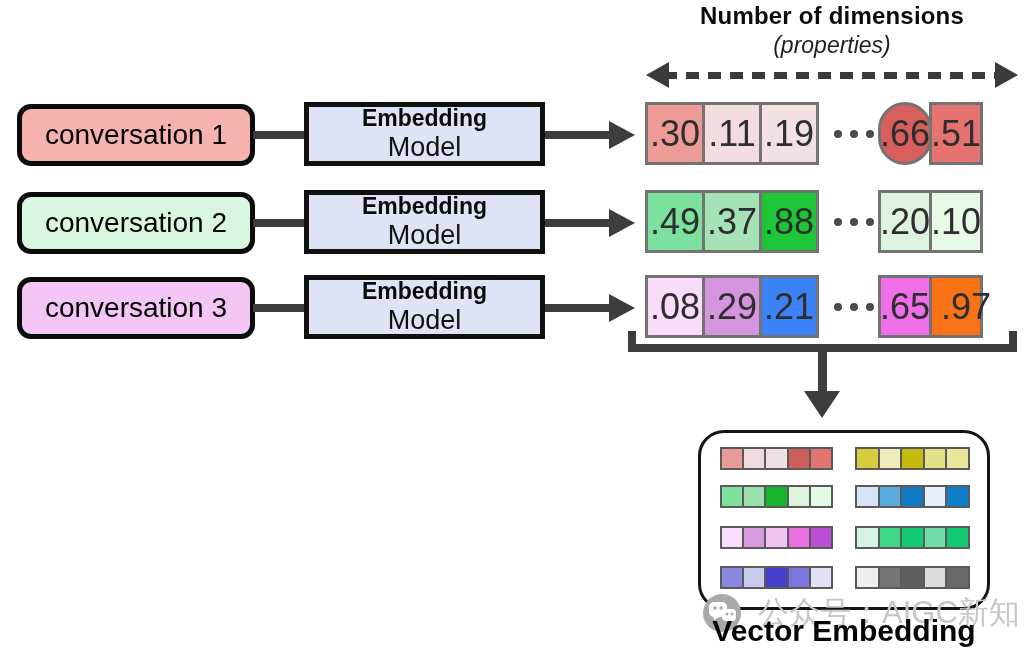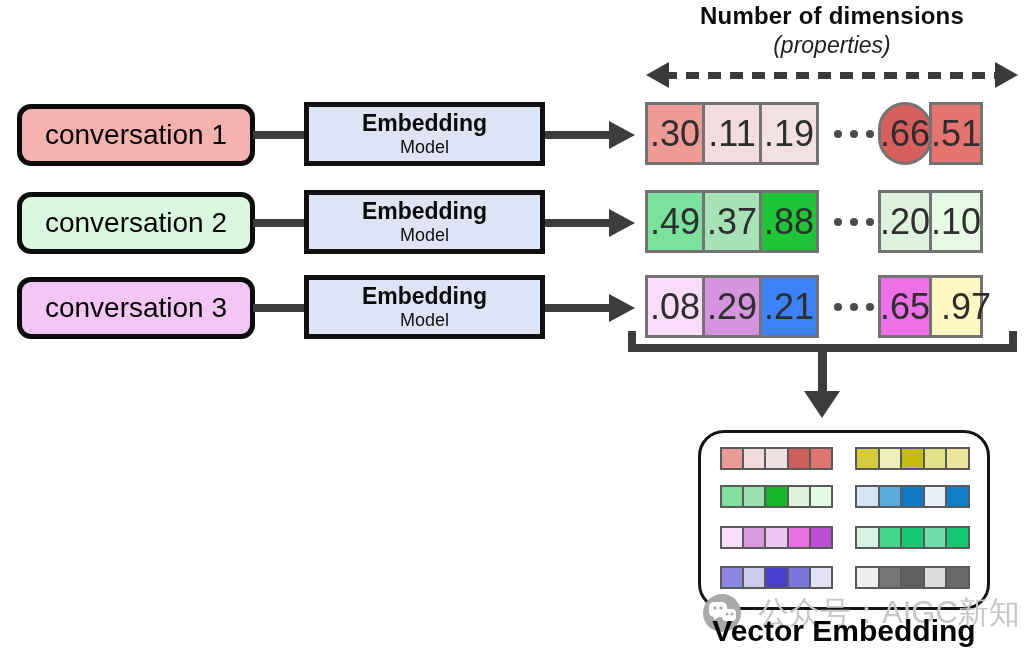--- a/index.html
+++ b/index.html
@@ -28,21 +28,21 @@
   .conv { position:absolute; left:17px; top:2px; width:238px; height:62px;
           border:5px solid #0b0b0b; border-radius:14px; box-sizing:border-box;
           display:flex; align-items:center; justify-content:center;
           font-size:28px; color:#000; }
   .link { position:absolute; left:253px; top:29px; width:53px; height:8px; background:#3d3d3d; }
   .model{ position:absolute; left:304px; top:0; width:241px; height:64px;
           background:#dee3f6; border:5px solid #101010; box-sizing:border-box;
           display:flex; flex-direction:column; align-items:center; justify-content:center;
           line-height:1.12; }
   .model .mb { font-weight:bold; font-size:23px; color:#0a0a0a; }
-  .model .mr { font-size:18px; color:#111; }
+  .model .mr { font-size:27px; color:#111; }
   .arrow-line { position:absolute; left:545px; top:29px; width:66px; height:8px; background:#3d3d3d; }
   .arrow-head { position:absolute; left:609px; top:19px; width:0; height:0;
                 border-top:14px solid transparent; border-bottom:14px solid transparent;
                 border-left:26px solid #3d3d3d; }
   .cells { position:absolute; top:0; display:flex; }
   .cells.g1 { left:645px; }
   .cells.g2 { left:878px; }
   .vcell { width:60px; height:63px; border:3px solid #737373; box-sizing:border-box;
            margin-left:-3px; display:flex; align-items:center; justify-content:center;
            font-size:36px; color:#2e2e2e; }
@@ -153,21 +153,21 @@
       <div class="vcell" style="background-color: rgb(212, 148, 222);">.29</div>
       <div class="vcell" style="background-color: #3b82f6;">.21</div>
     </div>
     <div class="dots">
         <i class="dot"></i>
         <i class="dot"></i>
         <i class="dot"></i>
       </div>
     <div class="cells g2">
       <div class="vcell" style="background-color: rgb(238, 111, 231);">.65</div>
-      <div class="vcell" style="background-color: #fef9c3; padding-left: 20px;">.97</div>
+      <div class="vcell" style="background-color: #f97316; padding-left: 20px;">.97</div>
     </div>
   </div>
 
   <div class="btick l"></div>
   <div class="bracket-bar"></div>
   <div class="btick r"></div>
   <div class="bracket-stem"></div>
   <div class="bracket-arrow"></div>
 
   <div class="db-box">

